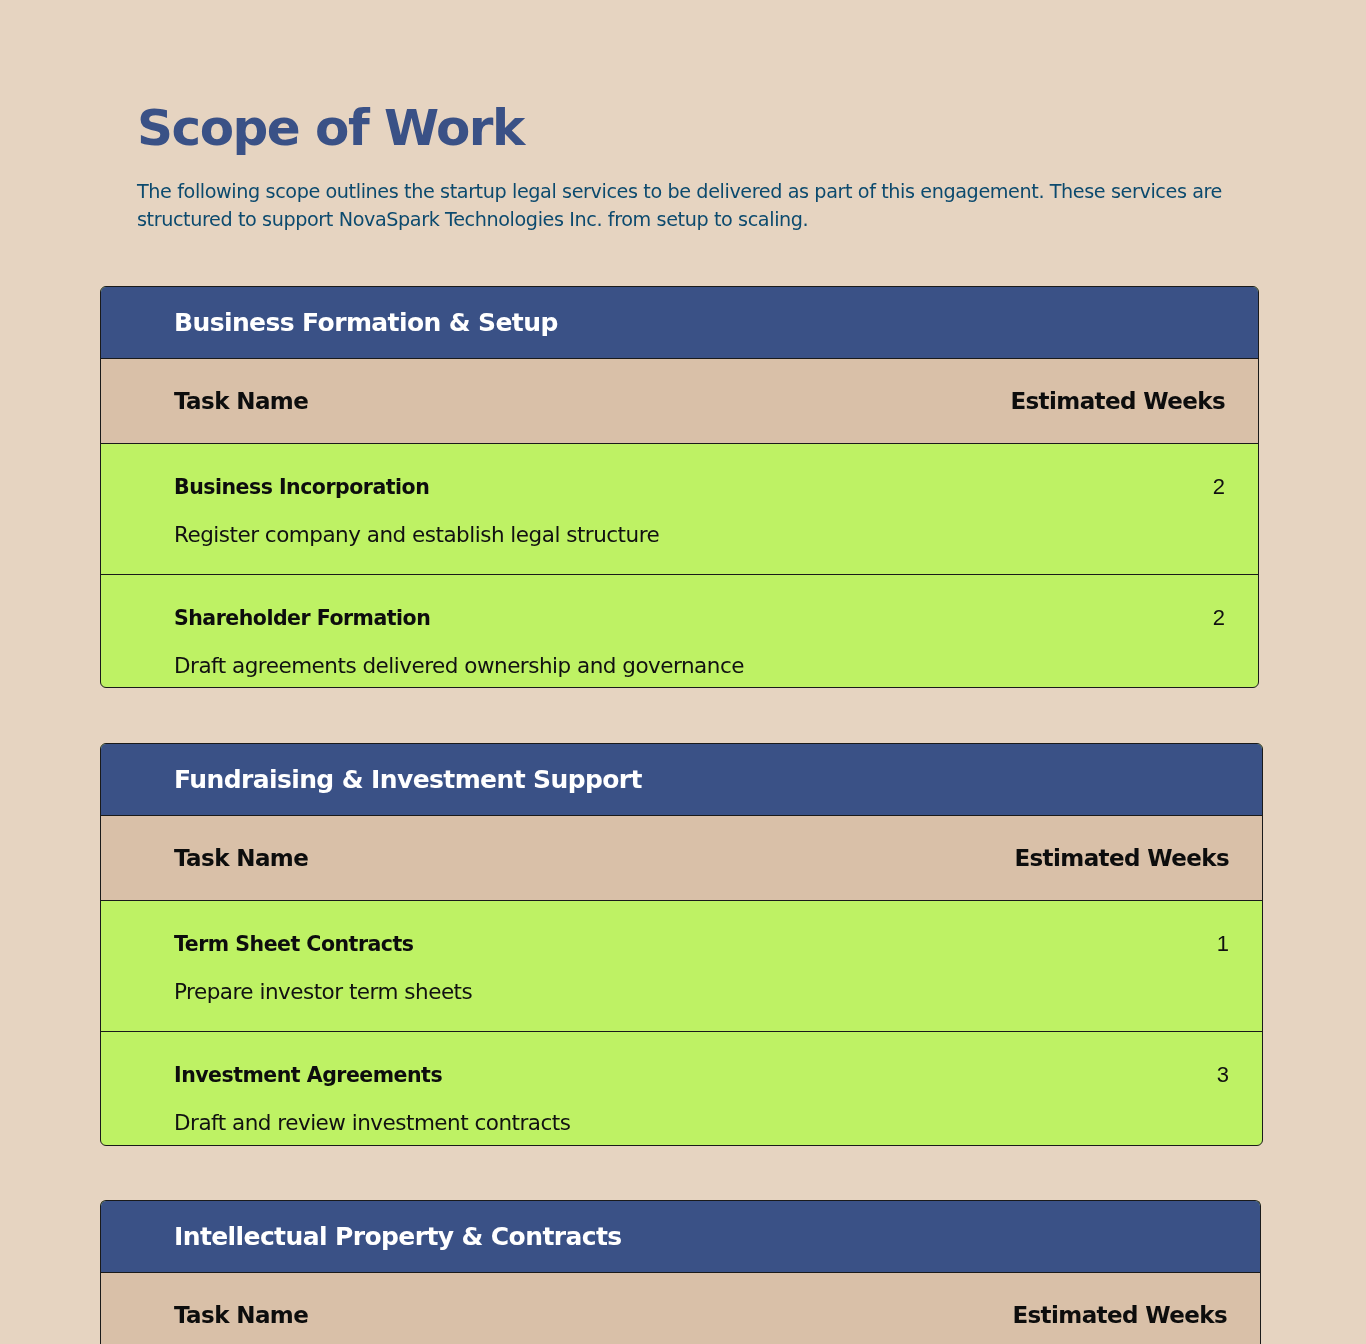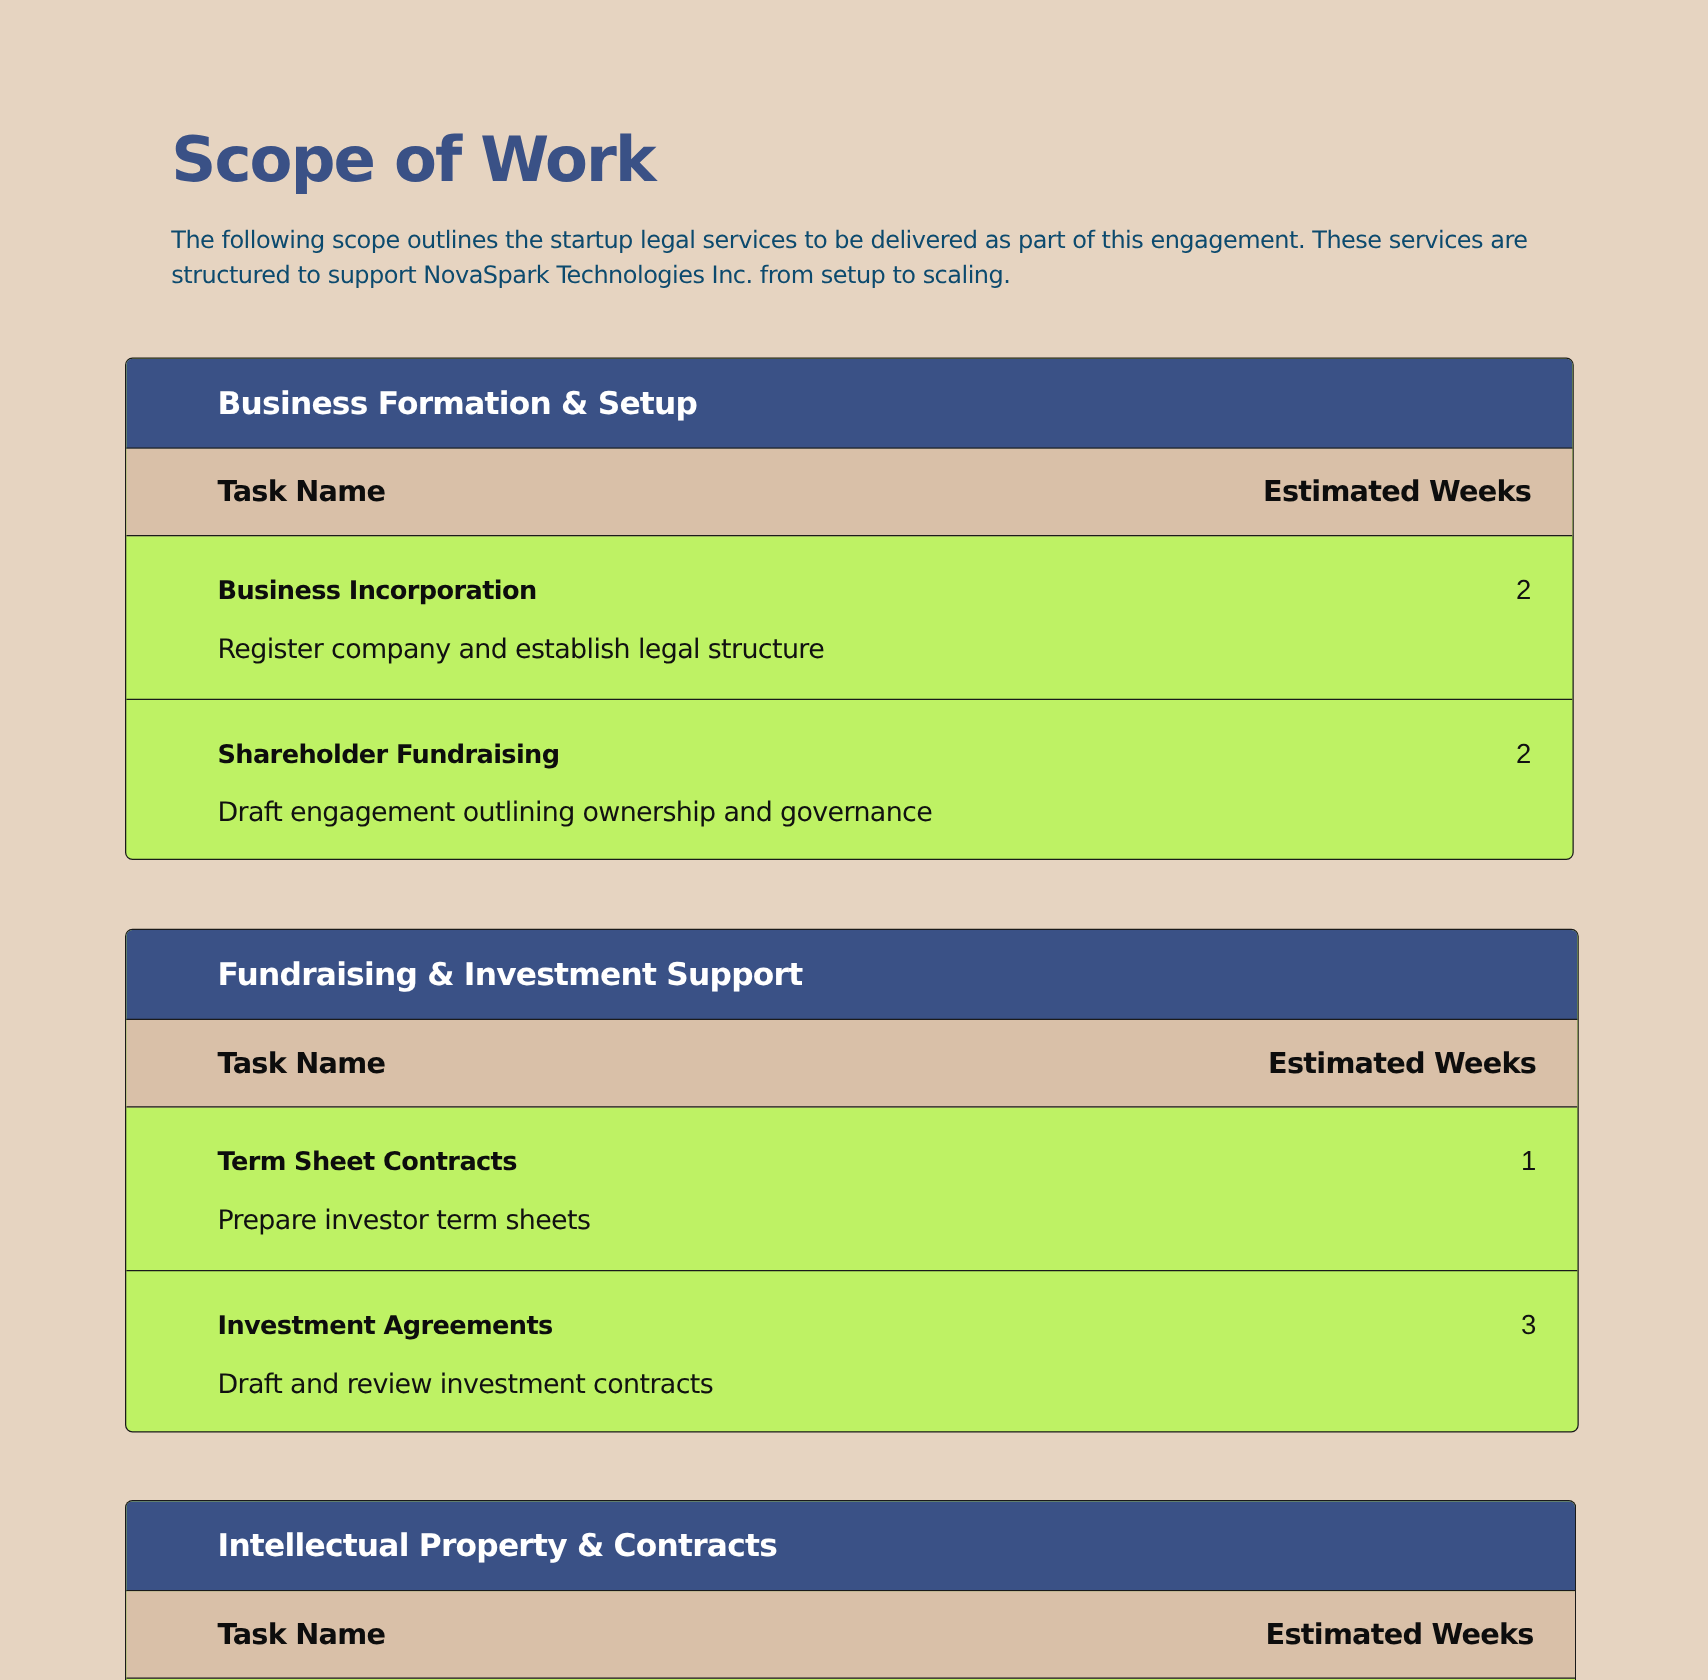--- a/index.html
+++ b/index.html
@@ -56,21 +56,21 @@
   }
   .section-title {
     font-family: "DejaVu Sans", sans-serif;
     font-weight: 700;
     font-size: 25px;
     letter-spacing: -0.6px;
     color: #ffffff;
   }
   .col-header {
     background: #d9c0a8;
-    height: 70px;
+    height: 85px;
     box-sizing: border-box;
     padding: 0 33px 0 73px;
     display: flex;
     align-items: center;
     justify-content: space-between;
     border-bottom: 1.5px solid #1a1a1a;
   }
   .col-label {
     font-family: "DejaVu Sans", sans-serif;
     font-weight: 700;
@@ -129,22 +129,22 @@
   <div class="col-header">
     <span class="col-label">Task Name</span>
     <span class="col-label">Estimated Weeks</span>
   </div>
   <div class="task-row">
     <div class="task-name">Business Incorporation</div>
     <div class="task-desc">Register company and establish legal structure</div>
     <div class="task-weeks">2</div>
   </div>
   <div class="task-row">
-    <div class="task-name">Shareholder Fundraising</div>
-    <div class="task-desc">Draft engagement outlining ownership and governance</div>
+    <div class="task-name">Shareholder Formation</div>
+    <div class="task-desc">Draft agreements delivered ownership and governance</div>
     <div class="task-weeks">2</div>
   </div>
 </div>
 
 <div class="section-card" style="top:743px; width:1161px; height:401px;">
   <div class="section-header">
     <span class="section-title">Fundraising &amp; Investment Support</span>
   </div>
   <div class="col-header">
     <span class="col-label">Task Name</span>

